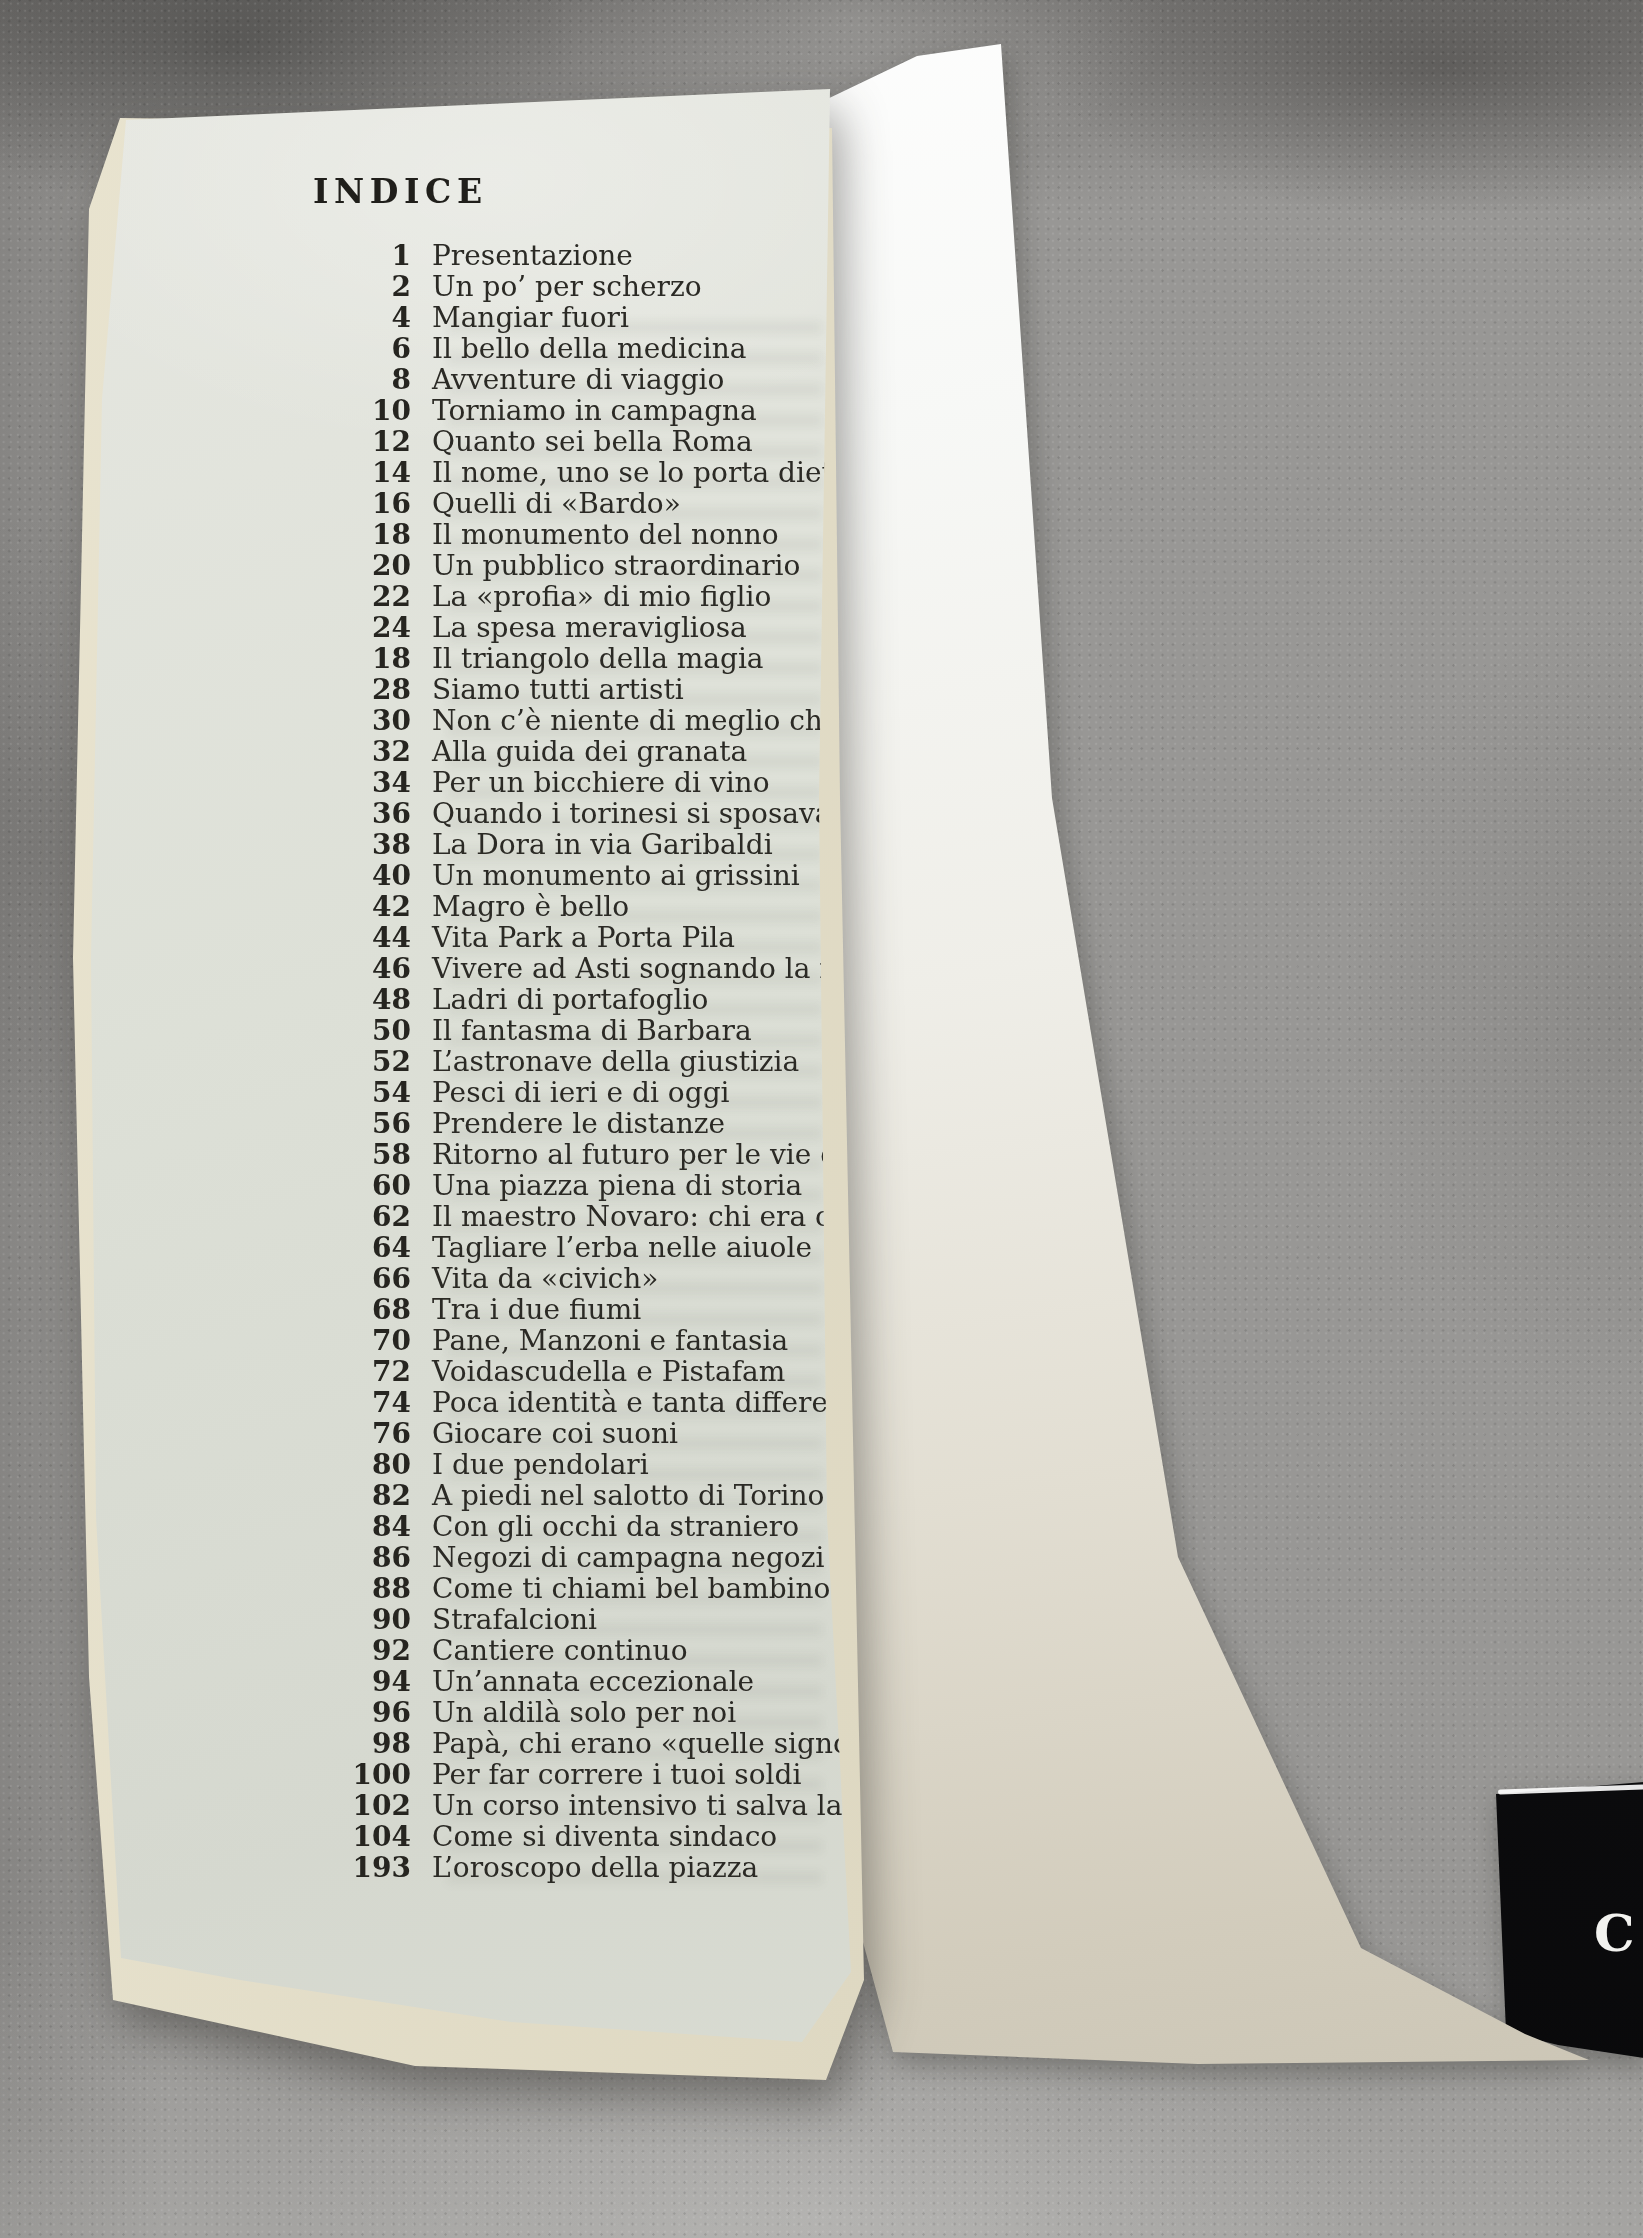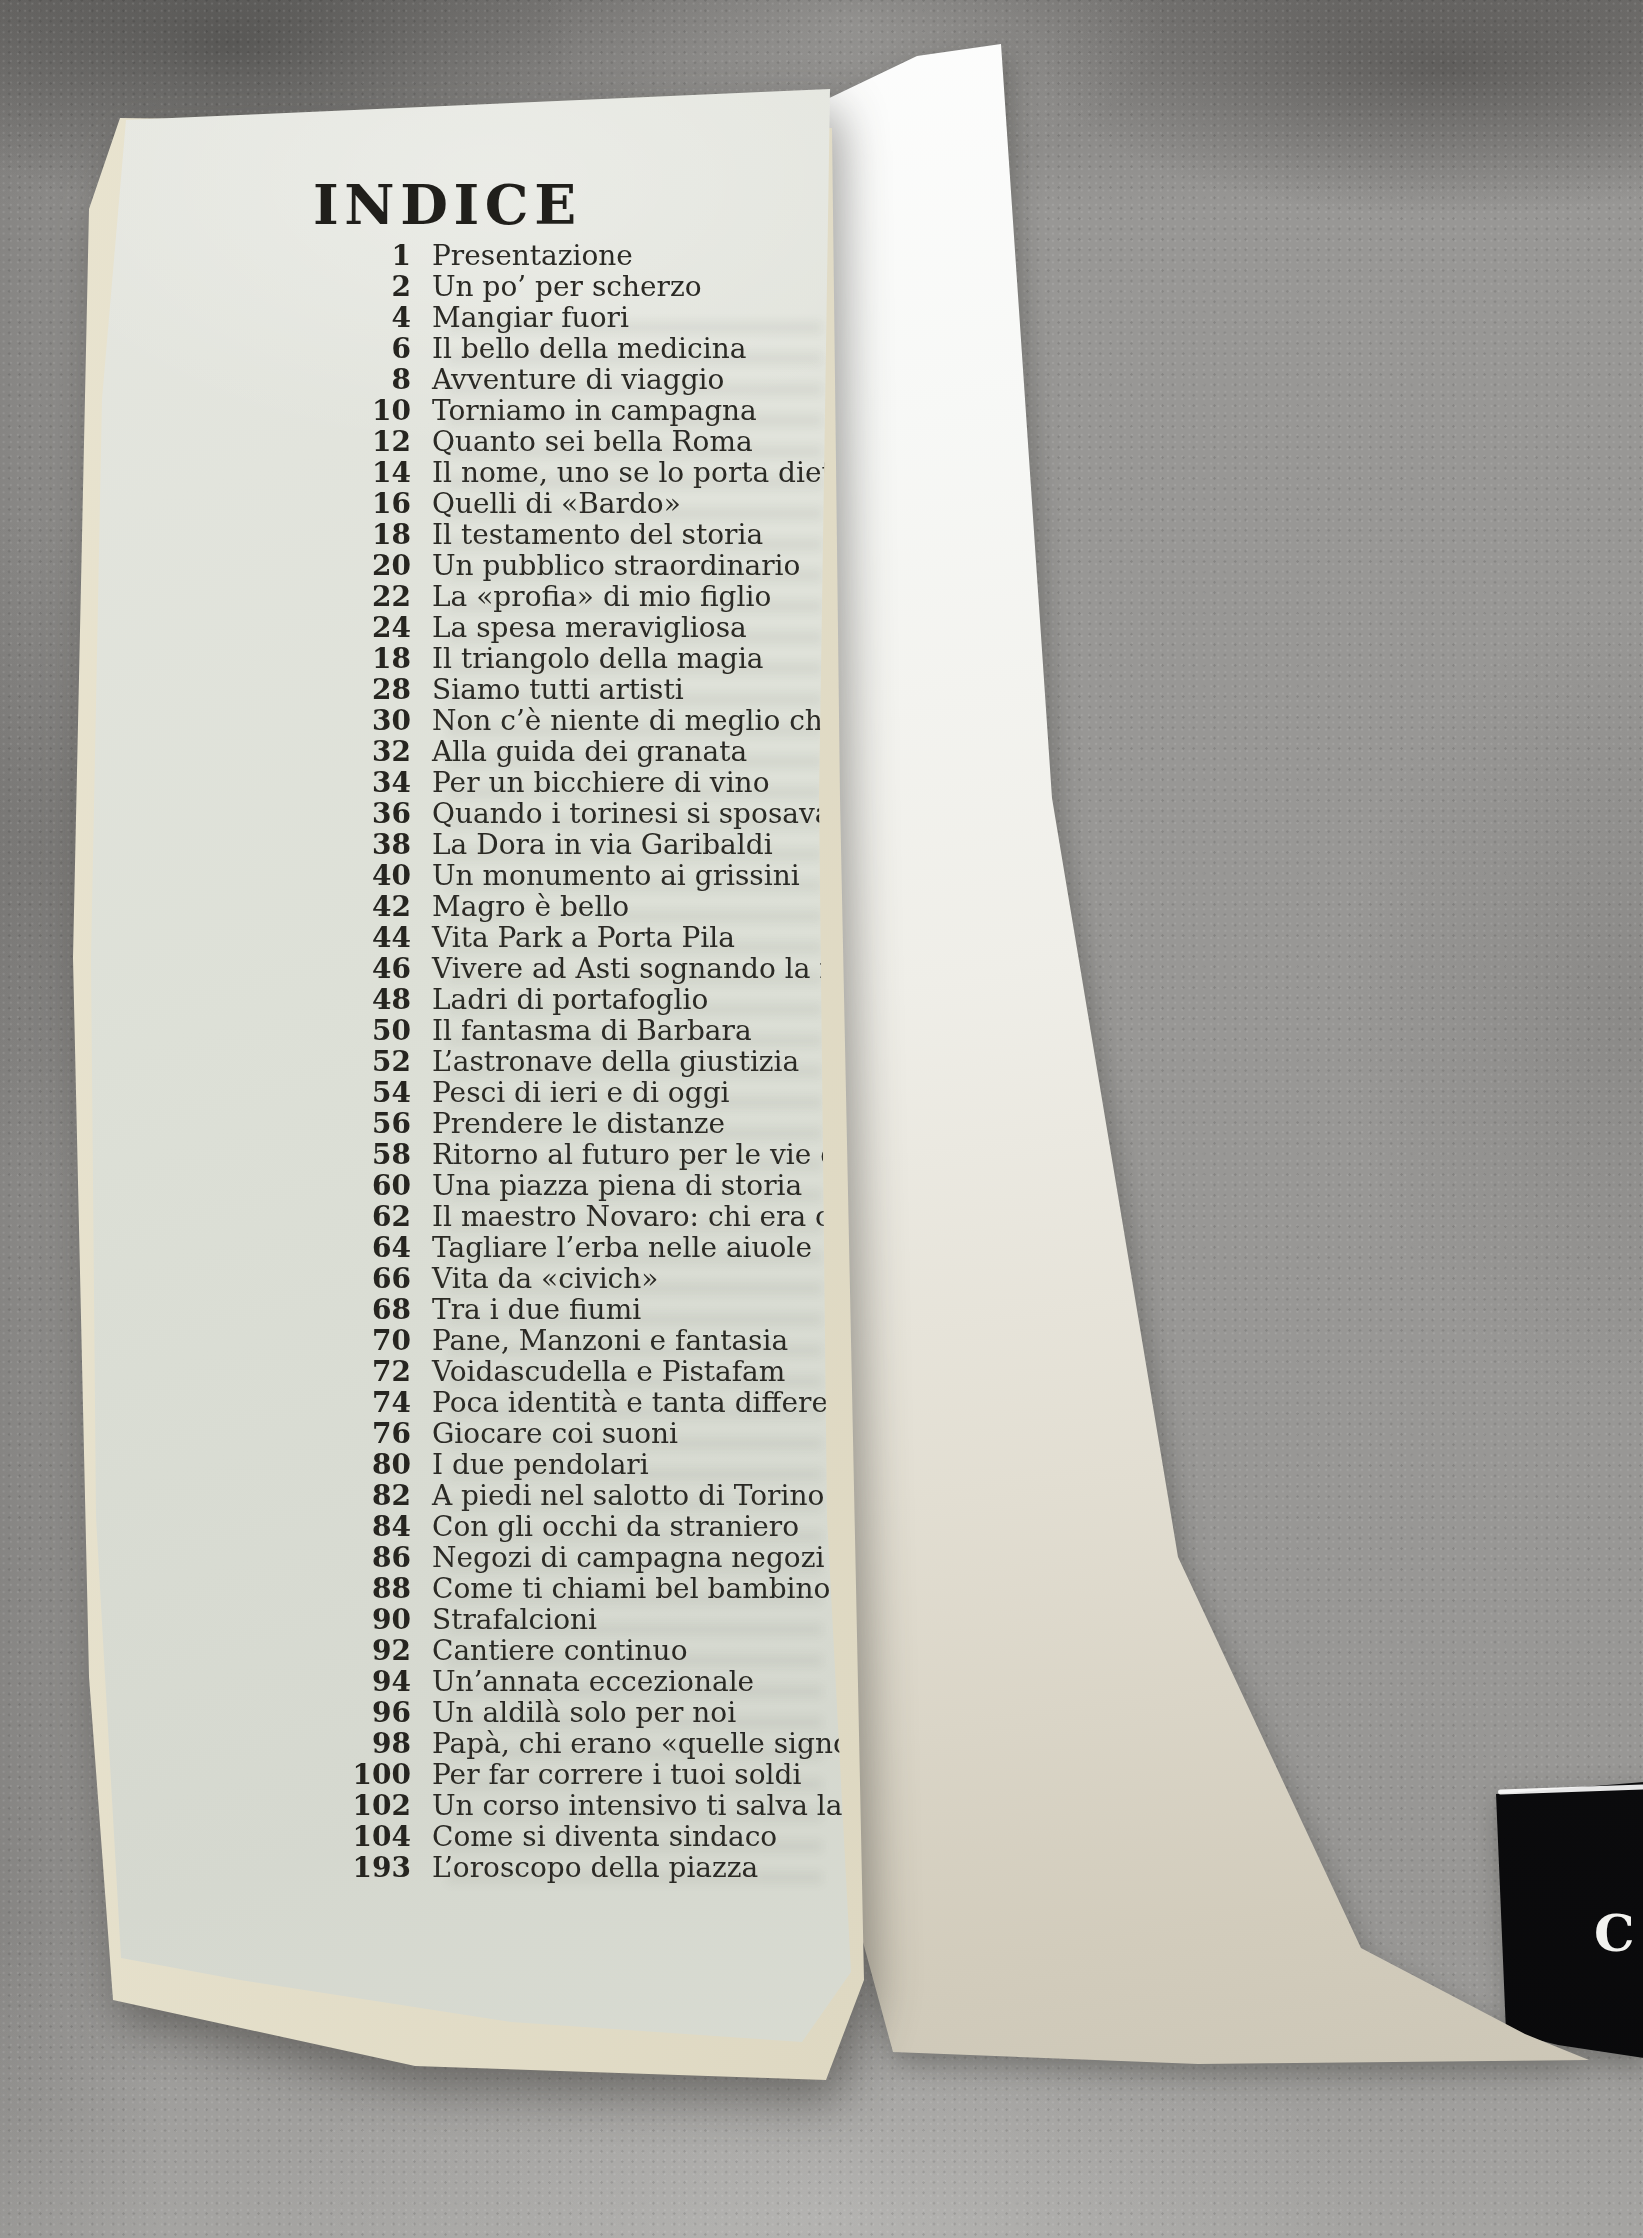--- a/index.html
+++ b/index.html
@@ -72,21 +72,21 @@
   
   .showthrough{
     position:absolute;left:447px;top:303px;width:375px;height:1581px;
     background:repeating-linear-gradient(0deg, rgba(104,110,100,.16) 0 12.8px, rgba(104,110,100,0) 12.8px 31px);
     filter:blur(4px);opacity:.5;
   }
   
   .page-content{position:absolute;inset:0;color:var(--ink,#2b2a25);}
   .page-title{
     position:absolute;left:313px;top:172px;
-    font-size:55px;font-weight:700;letter-spacing:5.6px;
+    font-size:33px;font-weight:700;letter-spacing:5.6px;
     color:#201f1b;
   }
   .toc{position:absolute;left:315px;top:240px;}
   .toc-row{display:flex;align-items:baseline;height:31px;line-height:31px;font-size:28px;}
   .toc-row .num{width:96px;text-align:right;font-weight:700;color:#262520;flex:0 0 auto;}
   .toc-row .txt{margin-left:21px;white-space:nowrap;color:#2b2a25;text-align:right;}
 </style>
 </head>
 <body>
 
@@ -139,21 +139,21 @@
             <div class="toc-row">
               <span class="num">14</span>
               <span class="txt">Il nome, uno se lo porta dietro tutta la vita</span>
             </div>
             <div class="toc-row">
               <span class="num">16</span>
               <span class="txt">Quelli di «Bardo»</span>
             </div>
             <div class="toc-row">
               <span class="num">18</span>
-              <span class="txt">Il testamento del storia</span>
+              <span class="txt">Il monumento del nonno</span>
             </div>
             <div class="toc-row">
               <span class="num">20</span>
               <span class="txt">Un pubblico straordinario</span>
             </div>
             <div class="toc-row">
               <span class="num">22</span>
               <span class="txt">La «profia» di mio figlio</span>
             </div>
             <div class="toc-row">

